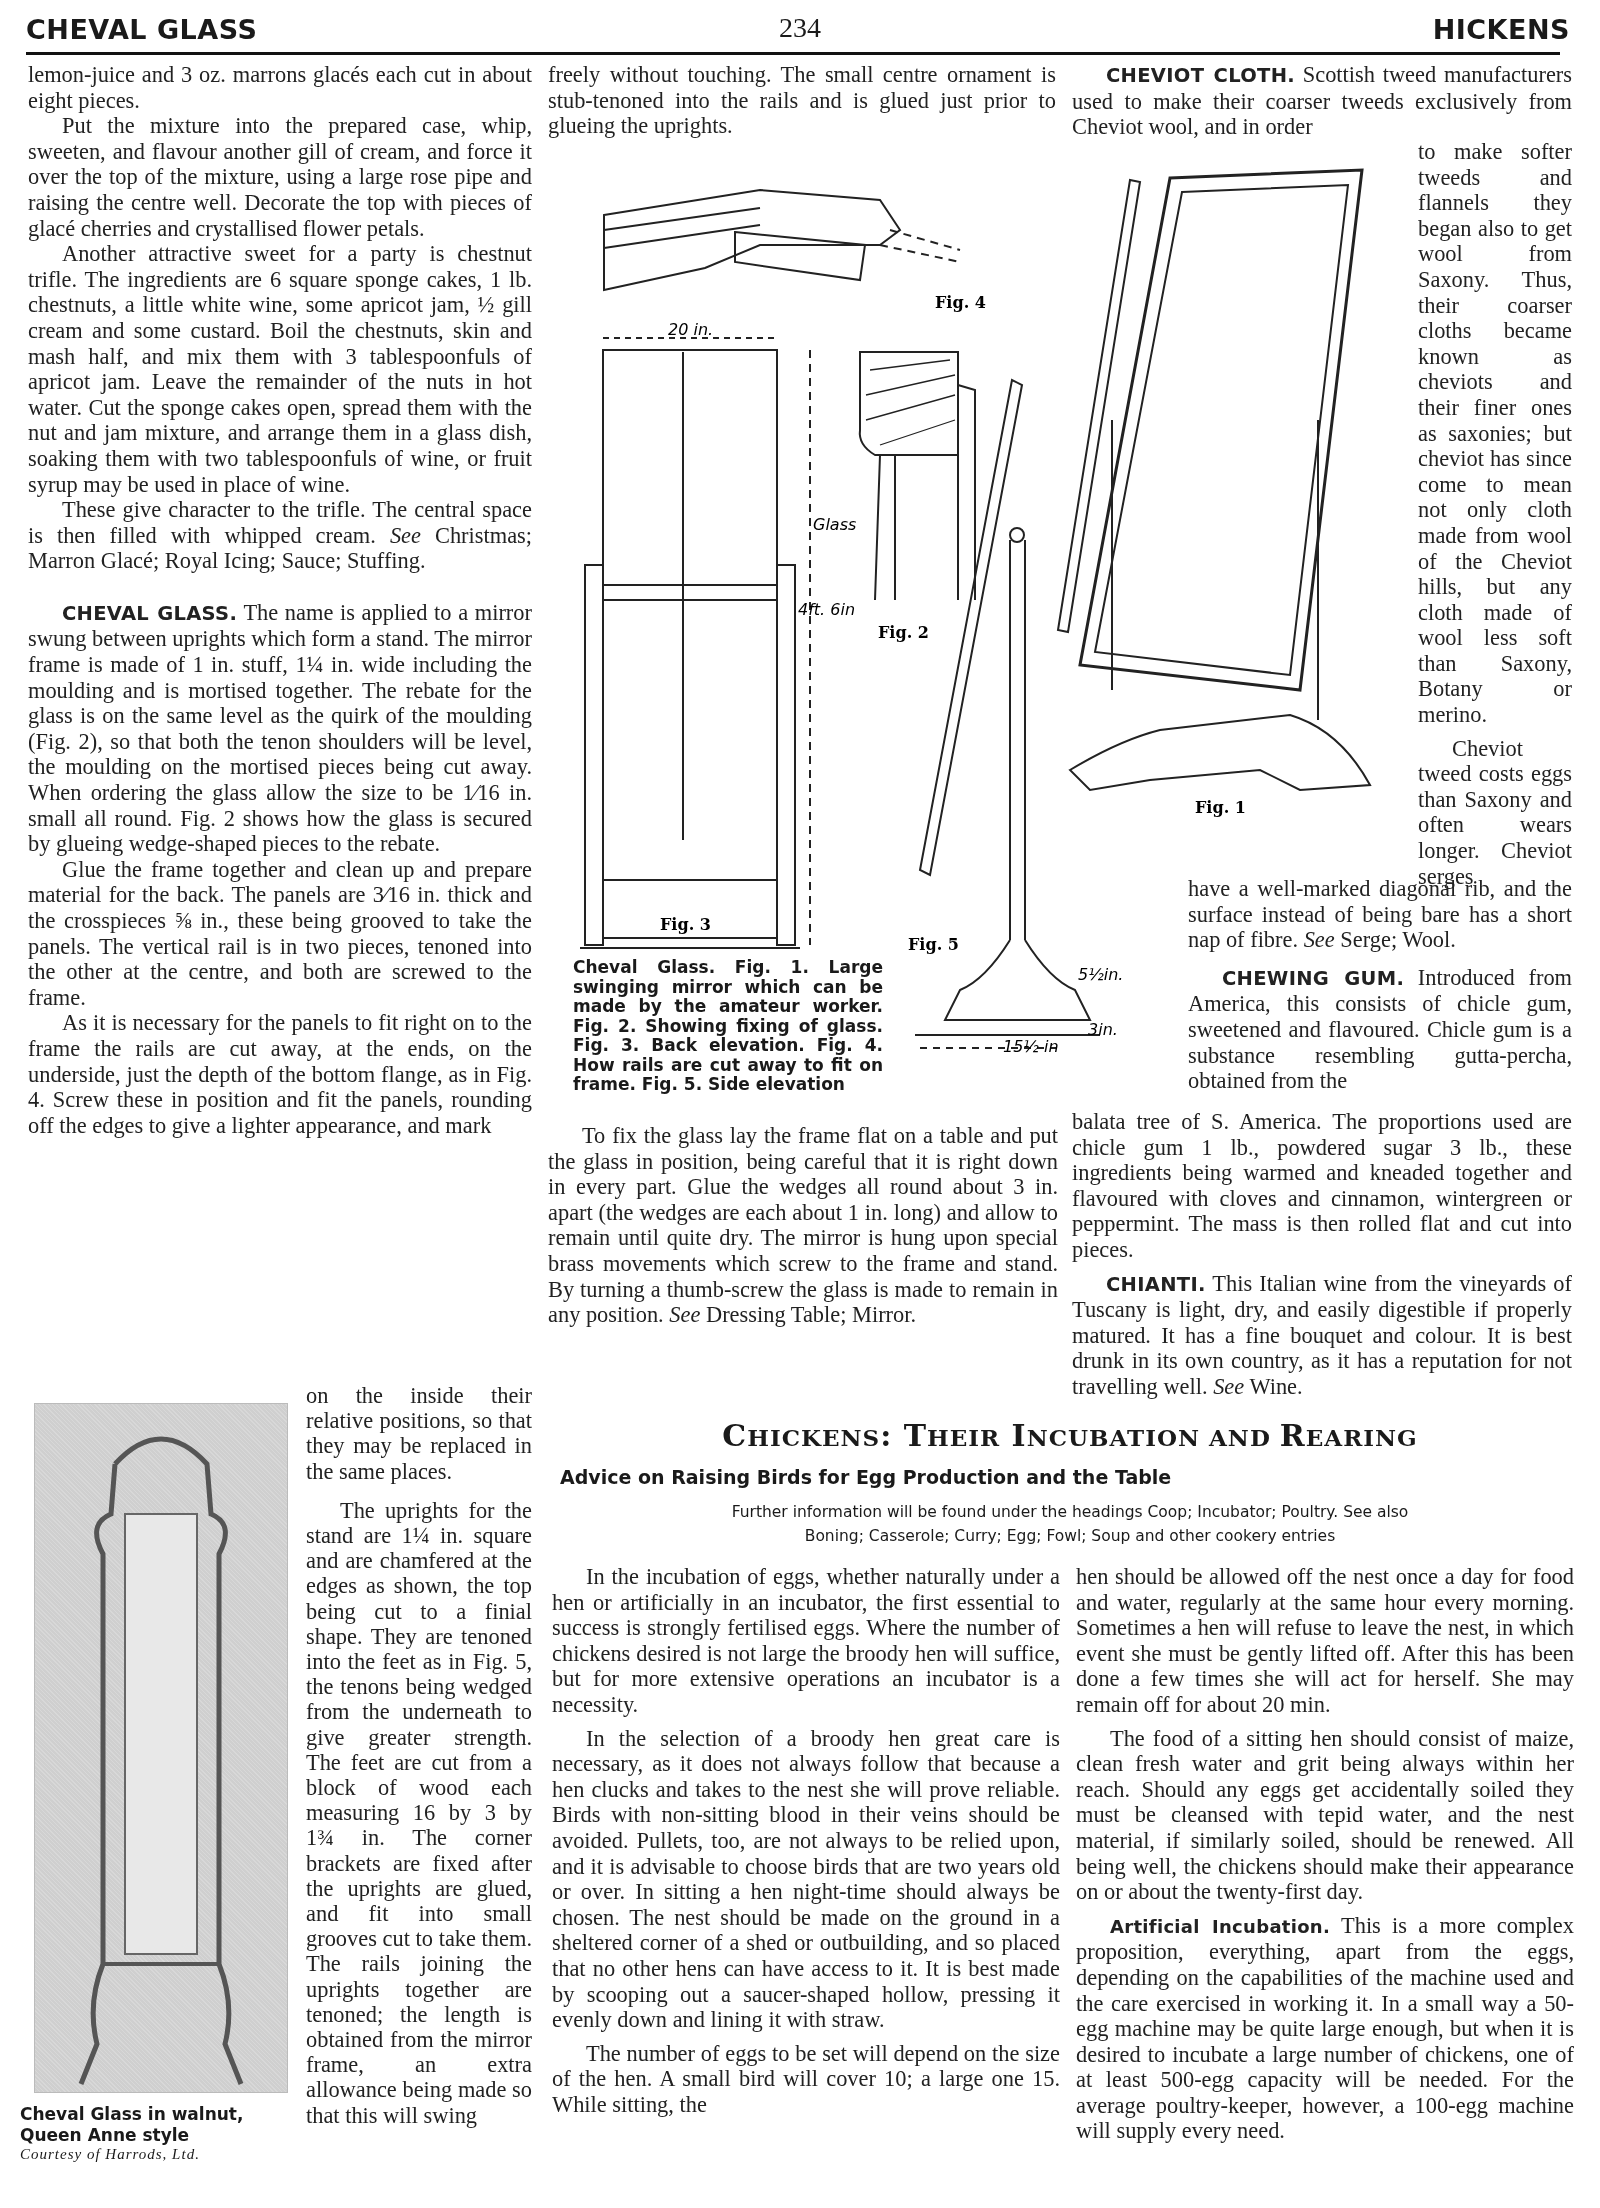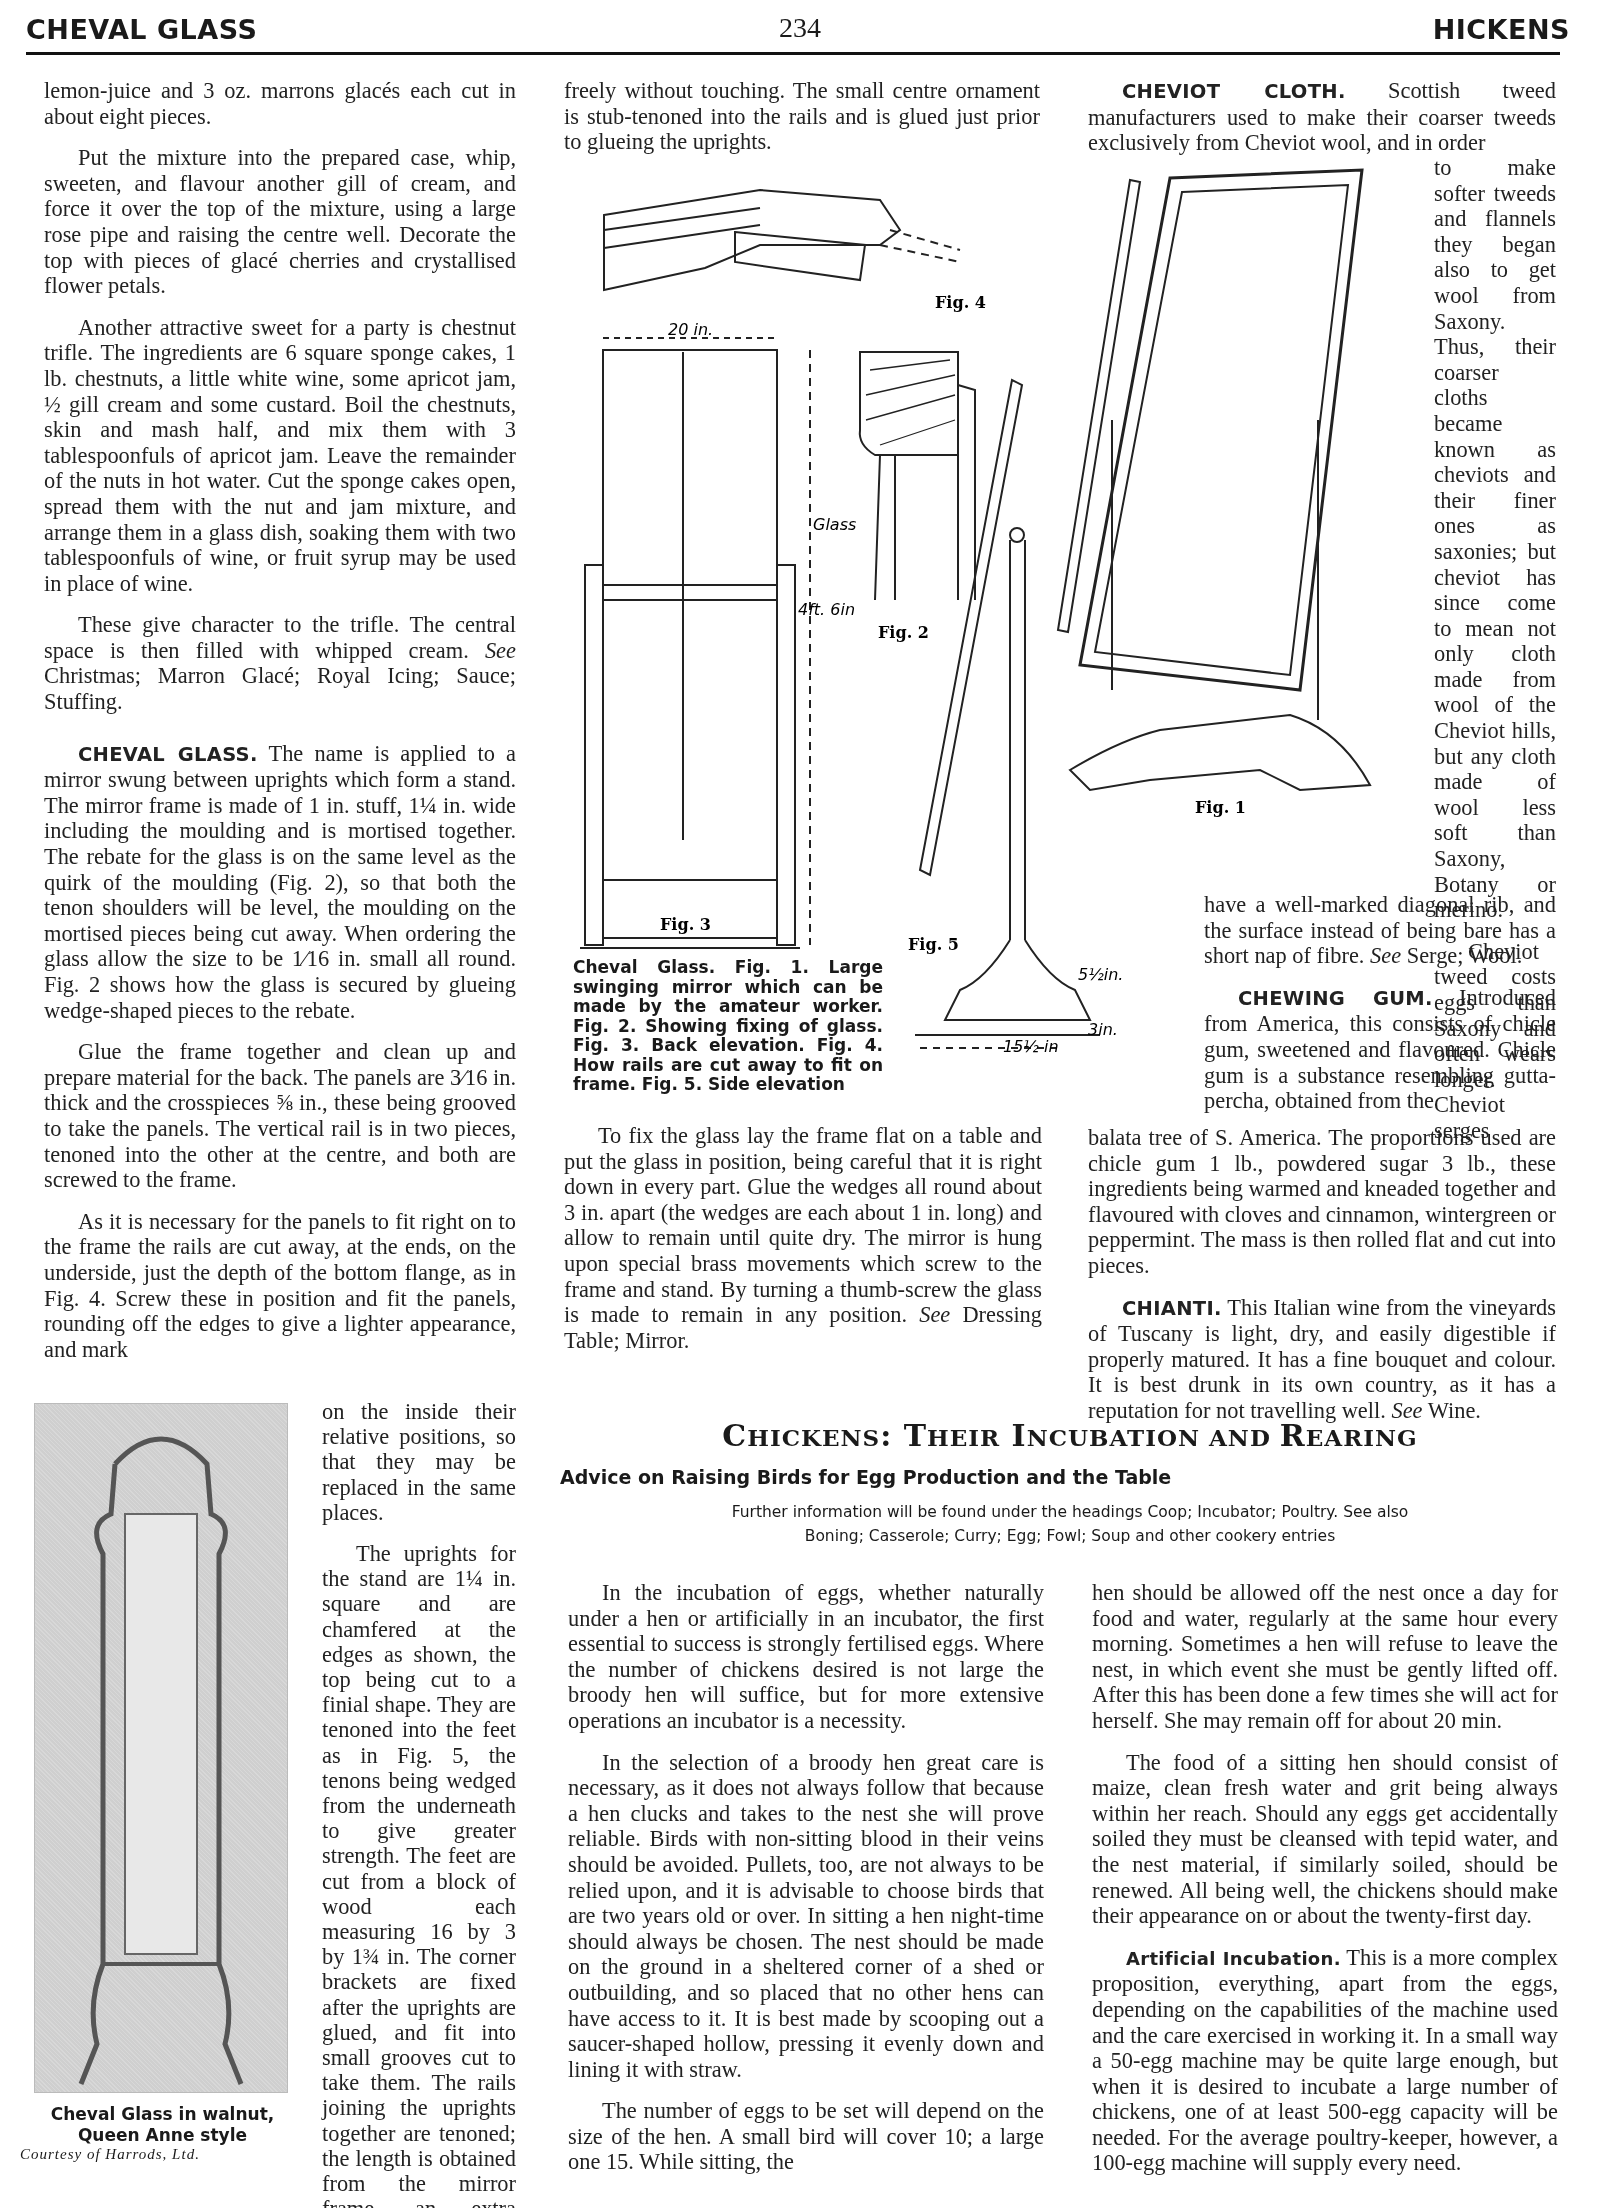--- a/index.html
+++ b/index.html
@@ -1,19 +1,19 @@
 <!DOCTYPE html>
 <html><head>
 <meta charset="utf-8">
 <style>
   html, body { margin:0; padding:0; background:#fff; }
   body { width:1600px; height:2208px; position:relative; overflow:hidden;
          font-family:"DejaVu Serif", serif; color:#1a1a1a; }
   .abs { position:absolute; }
-  p { margin:16px; }
+  p { margin:0; }
   .bodytxt { font-family:"Liberation Serif", serif; font-size:22.4px; line-height:25.6px;
              text-align:justify; color:#222; }
   .bodytxt p.ind { text-indent:34px; }
   .bodytxt p.gap { margin-top:8px; }
   .hdr-left, .hdr-right { font-family:"DejaVu Sans", sans-serif; font-weight:bold;
             font-size:27px; letter-spacing:0.5px; top:14px; }
   .hdr-left { left:26px; }
   .hdr-right { right:30px; }
   .hdr-page { left:0; width:1600px; text-align:center; top:12px; font-family:"Liberation Serif", serif;
               font-size:28px; }
@@ -26,21 +26,21 @@
   .big-title { left:560px; width:1020px; top:1418px; text-align:center; font-family:"DejaVu Serif", serif;
                font-weight:bold; font-size:30px; letter-spacing:1px; }
   .big-title .sc { font-size:23px; }
   .sub-title { left:560px; width:1020px; top:1466px; text-align:left; font-family:"DejaVu Sans", sans-serif;
                font-weight:bold; font-size:19px; }
   .further { left:600px; width:940px; top:1500px; text-align:center; font-family:"DejaVu Sans", sans-serif;
              font-size:15.5px; line-height:24px; }
   .photo { left:34px; top:1403px; width:252px; height:688px;
            background:repeating-linear-gradient(45deg,#d8d8d8 0 1px,#cfcfcf 1px 3px), #d5d5d5;
            border:1px solid #bbb; }
-  .photo-caption { left:20px; width:285px; top:2104px; text-align:center; font-family:"DejaVu Sans", sans-serif;
+  .photo-caption { left:20px; width:285px; top:2104px; text-align:left; font-family:"DejaVu Sans", sans-serif;
                    font-weight:bold; font-size:17px; line-height:21px; }
   .photo-credit { left:20px; width:285px; top:2146px; text-align:left; font-family:"Liberation Serif", serif;
                   font-style:italic; font-size:15px; letter-spacing:1px; }
   svg { position:absolute; overflow:visible; }
 </style>
 </head>
 <body>
 
 <div class="abs hdr-left">CHEVAL GLASS</div>
 <div class="abs hdr-page">234</div>

